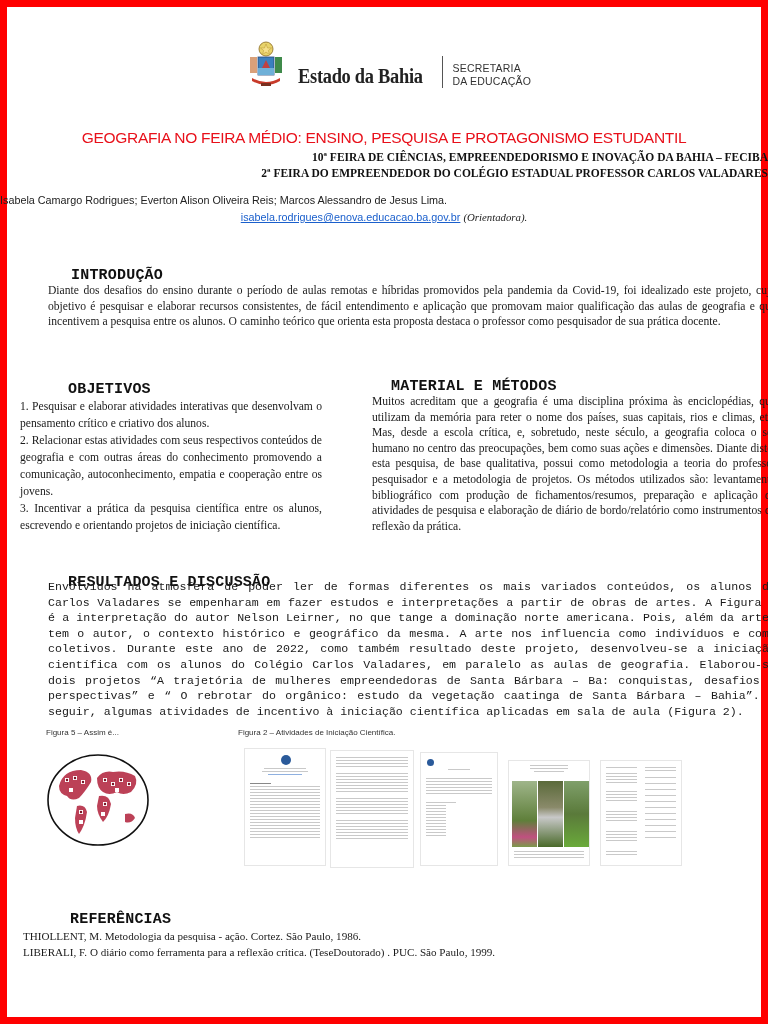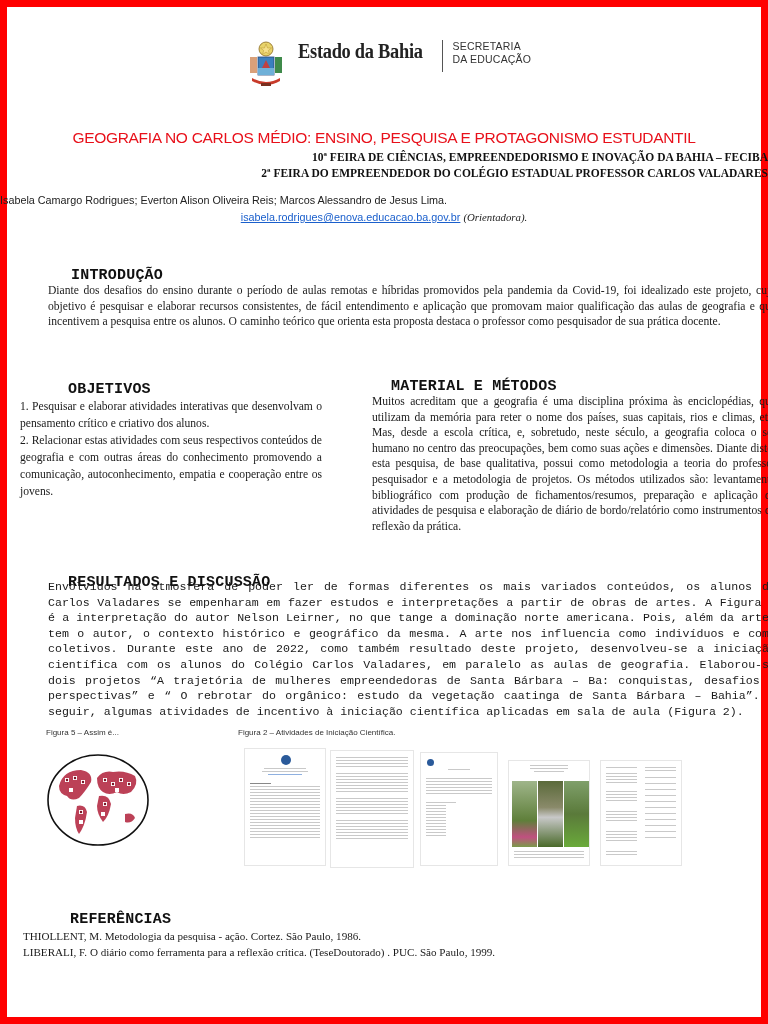--- a/index.html
+++ b/index.html
@@ -1,21 +1,21 @@
 <!DOCTYPE html>
 <html><head>
   <meta charset="utf-8">
   <style>
     * { margin: 0; padding: 0; box-sizing: border-box; }
     html, body { width: 768px; height: 1024px; background: #fff; overflow: hidden; }
     body { position: relative; font-family: "Liberation Serif", serif; color: #1a1a1a; }
     .frame { position: absolute; left: 0; top: 0; width: 768px; height: 1024px; border: 7px solid #ff0000; }
 
     
-    .logo { position: absolute; left: 244px; top: 40px; display: flex; align-items: flex-start; }
+    .logo { position: absolute; left: 244px; top: 40px; display: flex; align-items: flex-end; }
     .crest { width: 44px; height: 48px; position: relative; }
     .logo-name { font-family: "Liberation Serif", serif; font-weight: bold; font-size: 20px; color: #222; margin-left: 10px; letter-spacing: -0.3px; transform: scaleX(0.92); transform-origin: left center; }
     .logo-divider { width: 1px; height: 32px; background: #555; margin-left: 8px; margin-right: 10px; }
     .logo-sec { font-family: "Liberation Sans", sans-serif; font-size: 10.5px; line-height: 13px; color: #333; letter-spacing: 0.2px; }
 
     .title { position: absolute; left: 0; width: 768px; text-align: center; top: 129px; font-family: "Liberation Sans", sans-serif; font-size: 15.5px; color: #e8101a; letter-spacing: -0.3px; }
     .subtitle { position: absolute; left: 0; width: 768px; text-align: right; font-family: "Liberation Serif", serif; font-weight: bold; font-size: 11.5px; color: #111; }
     .sub1 { top: 151px; }
     .sub2 { top: 167px; }
     .authors { position: absolute; left: 0; width: 768px; text-align: left; top: 194px; font-family: "Liberation Sans", sans-serif; font-size: 10.8px; color: #222; }
@@ -76,36 +76,37 @@
     </svg>
   </div>
   <span class="logo-name">Estado da Bahia</span>
   <div class="logo-divider"></div>
   <div class="logo-sec">
     <div>SECRETARIA</div>
     <div>DA EDUCAÇÃO</div>
   </div>
 </div>
 
-<div class="title">GEOGRAFIA NO CARLOS MÉDIO: ENSINO, PESQUISA E PROTAGONISMO ESTUDANTIL</div>
+<div class="title">GEOGRAFIA NO FEIRA MÉDIO: ENSINO, PESQUISA E PROTAGONISMO ESTUDANTIL</div>
 <div class="subtitle sub1">10ª FEIRA DE CIÊNCIAS, EMPREENDEDORISMO E INOVAÇÃO DA BAHIA – FECIBA</div>
 <div class="subtitle sub2">2ª FEIRA DO EMPREENDEDOR DO COLÉGIO ESTADUAL PROFESSOR CARLOS VALADARES</div>
 <div class="authors">Isabela Camargo Rodrigues; Everton Alison Oliveira Reis; Marcos Alessandro de Jesus Lima.</div>
 <div class="contact">
   <a>isabela.rodrigues@enova.educacao.ba.gov.br</a>
   <em>(Orientadora).</em>
 </div>
 
 <div class="h h-intro">INTRODUÇÃO</div>
 <div class="p p-intro">Diante dos desafios do ensino durante o período de aulas remotas e híbridas promovidos pela pandemia da Covid-19, foi idealizado este projeto, cujo objetivo é pesquisar e elaborar recursos consistentes, de fácil entendimento e aplicação que promovam maior qualificação das aulas de geografia e que incentivem a pesquisa entre os alunos. O caminho teórico que orienta esta proposta  destaca o professor como pesquisador de sua prática docente.</div>
 
 <div class="h h-obj">OBJETIVOS</div>
 <div class="obj-list">
   <div>1. Pesquisar e elaborar atividades interativas que desenvolvam o pensamento crítico e criativo dos alunos.</div>
   <div>2. Relacionar estas atividades com seus respectivos conteúdos de geografia e com outras áreas do conhecimento promovendo a comunicação, autoconhecimento, empatia e cooperação entre os jovens.</div>
+  <div>3. Incentivar a prática da pesquisa científica entre os alunos, escrevendo e orientando projetos de iniciação científica.</div>
 </div>
 
 <div class="h h-mat">MATERIAL E MÉTODOS</div>
 <div class="p p-mat">Muitos acreditam que a geografia é uma disciplina próxima às enciclopédias, que utilizam da memória para reter o nome dos países, suas capitais, rios e climas, etc. Mas, desde a escola crítica, e, sobretudo, neste século, a geografia coloca o ser humano no centro das preocupações, bem como suas ações e dimensões. Diante disto, esta pesquisa, de base qualitativa, possui como metodologia a teoria do professor pesquisador e a metodologia de projetos. Os métodos utilizados são: levantamento bibliográfico com produção de fichamentos/resumos, preparação e aplicação de atividades de pesquisa e elaboração de diário de bordo/relatório como instrumentos de reflexão da prática.</div>
 
 <div class="h h-res">RESULTADOS E DISCUSSÃO</div>
 <div class="p p-res">Envolvidos na atmosfera de poder ler de formas diferentes os mais variados conteúdos, os alunos do Carlos Valadares se empenharam em fazer estudos e interpretações a partir de obras de artes. A Figura 1 é a interpretação do autor Nelson Leirner, no que tange a dominação norte americana. Pois, além da arte, tem o autor, o contexto histórico e geográfico da mesma. A arte nos influencia como indivíduos e como coletivos. Durante este ano de 2022, como também resultado deste projeto, desenvolveu-se a iniciação científica com os alunos do Colégio Carlos Valadares, em paralelo as aulas de geografia. Elaborou-se dois projetos “A trajetória de mulheres empreendedoras de Santa Bárbara – Ba: conquistas, desafios e perspectivas” e “ O rebrotar do orgânico: estudo da vegetação caatinga de Santa Bárbara – Bahia”. A seguir, algumas atividades de incentivo à iniciação científica aplicadas em sala de aula (Figura 2).</div>
 
 <div class="fig-cap cap1">Figura 5 – Assim é...</div>
 <div class="fig-cap cap2">Figura 2 – Atividades de Iniciação Científica.</div>

